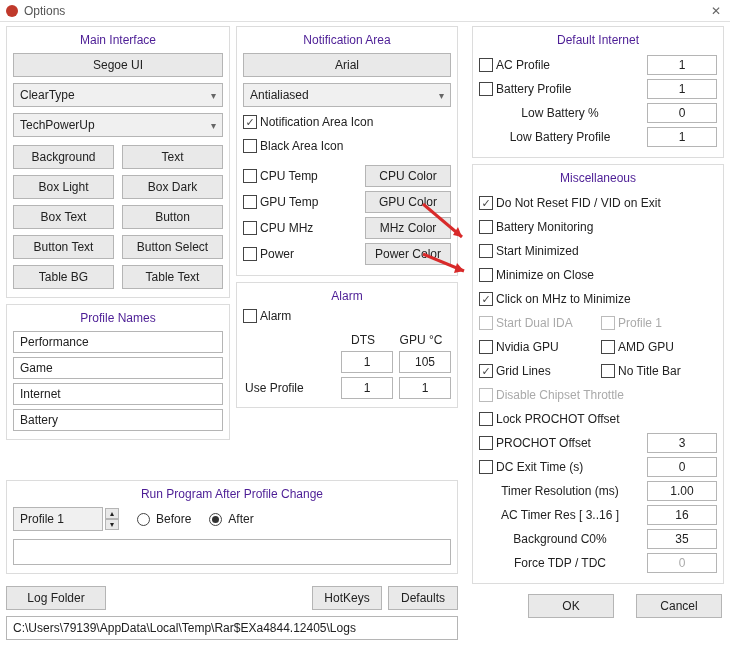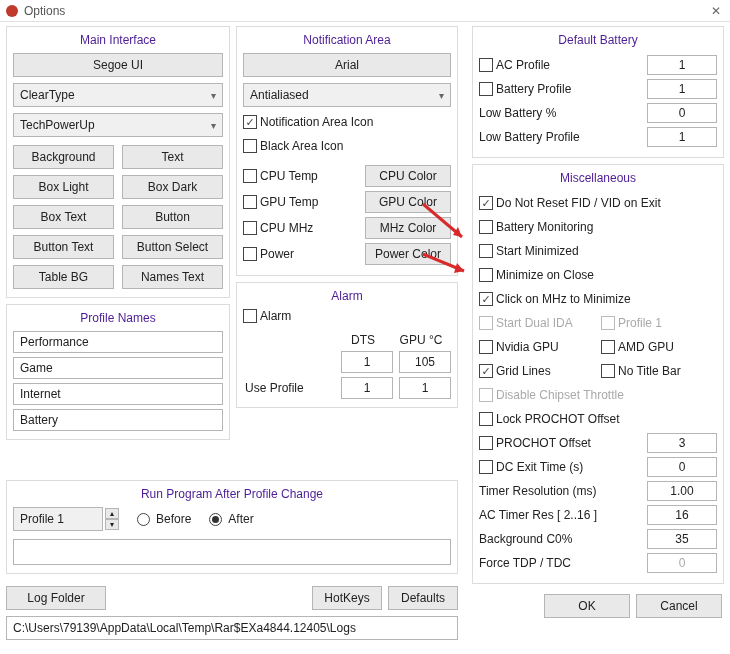--- a/index.html
+++ b/index.html
@@ -104,25 +104,25 @@
     display: flex; align-items: center; gap: 6px;
     height: 24px;
   }
   .row .lbl-ck { flex: 1; display: flex; align-items: center; gap: 6px; }
   .numbox {
     width: 70px; height: 20px; border: 1px solid #b5b5b5;
     display: flex; align-items: center; justify-content: center;
     background: #fff;
   }
   .numbox.disabled { color: #aaa; }
-  .row .plain-label { flex: 1; }
+  .row .plain-label { flex: 1; text-align: center; }
 
   .check-grid { display: grid; grid-template-columns: 1fr 1fr; gap: 2px 6px; }
 
-  .footer-btns { display: flex; gap: 6px; justify-content: flex-end; padding: 4px 2px 0 0; text-align: right; }
+  .footer-btns { display: flex; gap: 22px; justify-content: flex-end; padding: 4px 2px 0 0; text-align: right; }
   .footer-btns .btn { width: 86px; }
 
   
   .run-row { display: flex; align-items: center; gap: 18px; }
   .spin { display: inline-flex; align-items: center; }
   .spin .select { width: 90px; }
   .spin .arrows { display: inline-flex; flex-direction: column; margin-left: 2px; }
   .spin .arrows span {
     width: 14px; height: 11px; border: 1px solid #b5b5b5; background: #e9e9e9;
     font-size: 8px; display: flex; align-items: center; justify-content: center;
@@ -178,21 +178,21 @@
       <div class="grid2">
         <div class="btn">Background</div>
         <div class="btn">Text</div>
         <div class="btn">Box Light</div>
         <div class="btn">Box Dark</div>
         <div class="btn">Box Text</div>
         <div class="btn">Button</div>
         <div class="btn">Button Text</div>
         <div class="btn">Button Select</div>
         <div class="btn">Table BG</div>
-        <div class="btn">Names Text</div>
+        <div class="btn">Table Text</div>
       </div>
     </div>
 
     <div class="group">
       <div class="group-title">Profile Names</div>
       <div class="input wide">
           <span>Performance</span>
         </div>
       <div style="height:4px"></div>
       <div class="input wide">
@@ -300,21 +300,21 @@
         </svg>
     </div>
     <div class="arrow" style="left:-44px; top:225px;">
       <svg width="54" height="30">
           <path d="M3 3 L44 20"></path>
           <polygon points="44,20 34,22 37,12"></polygon>
         </svg>
     </div>
 
     <div class="group">
-      <div class="group-title">Default Battery</div>
+      <div class="group-title">Default Internet</div>
       <div class="row">
         <div class="lbl-ck">
             <div class="ck">
               <span class="box"></span>
               <span>AC Profile</span>
             </div>
           </div>
         <div class="numbox">1</div>
       </div>
       <div class="row">
@@ -426,21 +426,21 @@
               <span>DC Exit Time (s)</span>
             </div>
           </div>
         <div class="numbox">0</div>
       </div>
       <div class="row">
         <span class="plain-label">Timer Resolution (ms)</span>
         <div class="numbox">1.00</div>
       </div>
       <div class="row">
-        <span class="plain-label">AC Timer Res [ 2..16 ]</span>
+        <span class="plain-label">AC Timer Res [ 3..16 ]</span>
         <div class="numbox">16</div>
       </div>
       <div class="row">
         <span class="plain-label">Background C0%</span>
         <div class="numbox">35</div>
       </div>
       <div class="row">
         <span class="plain-label">Force TDP / TDC</span>
         <div class="numbox disabled">0</div>
       </div>

